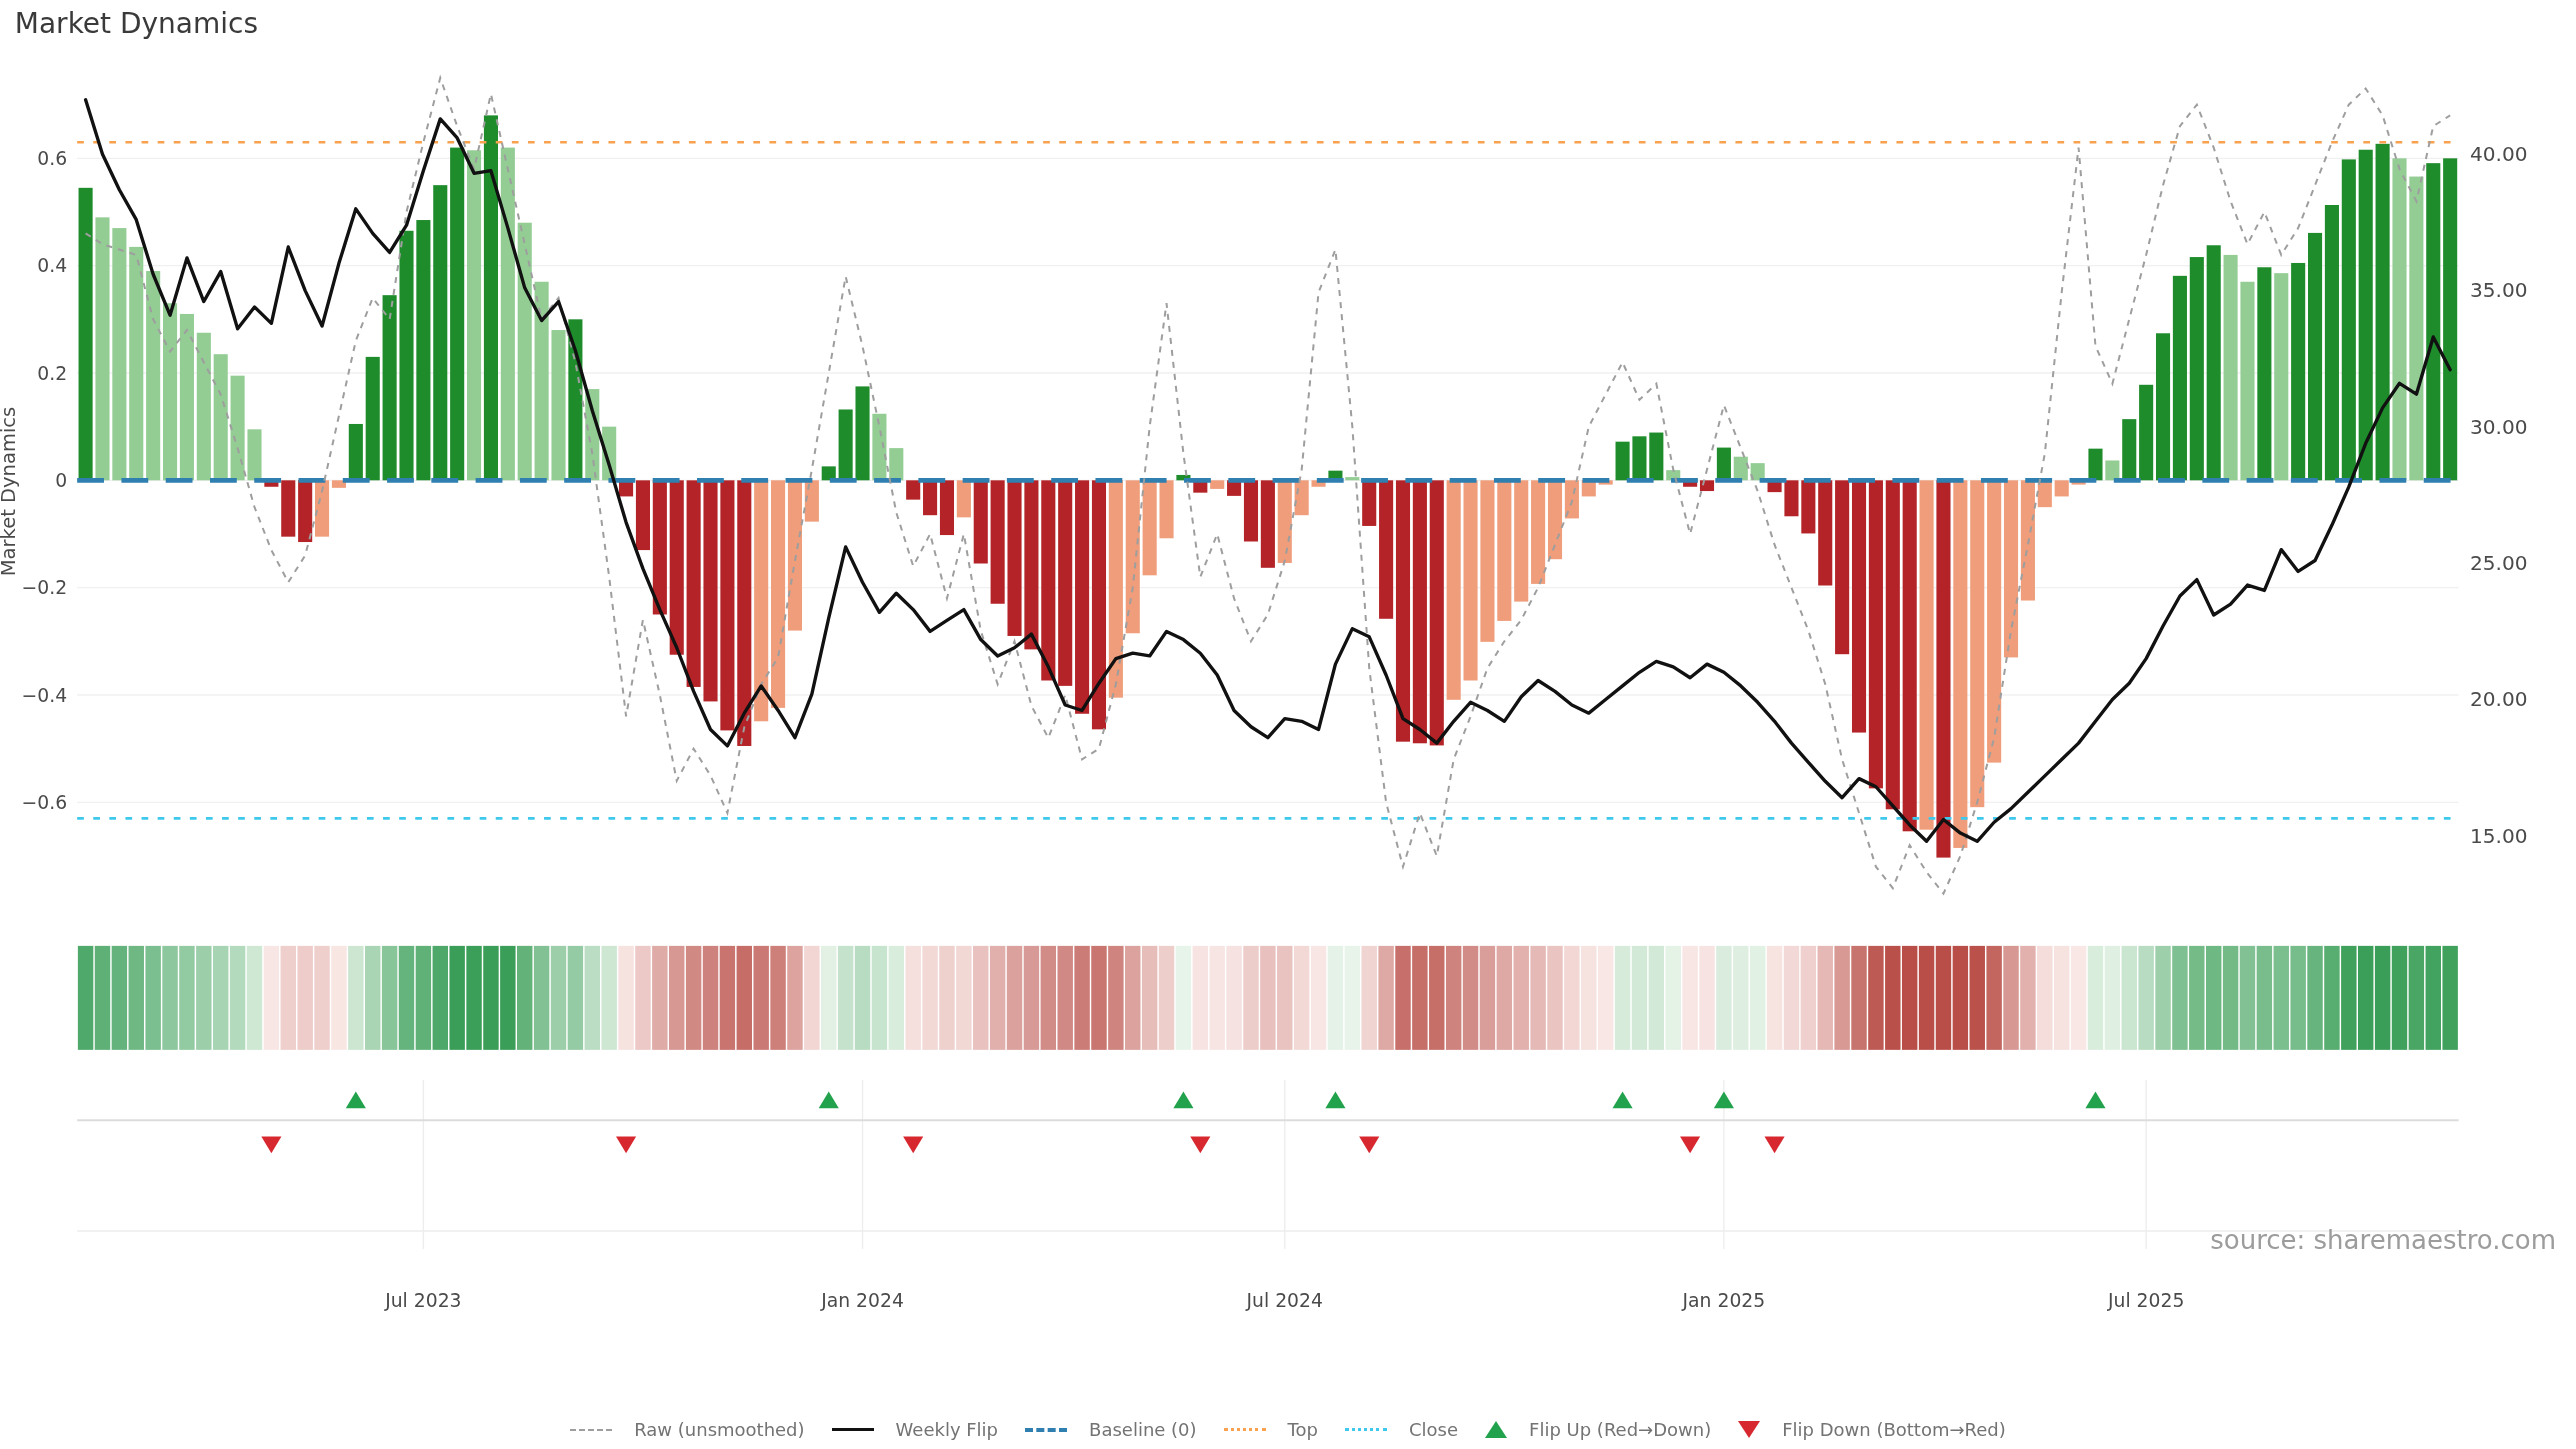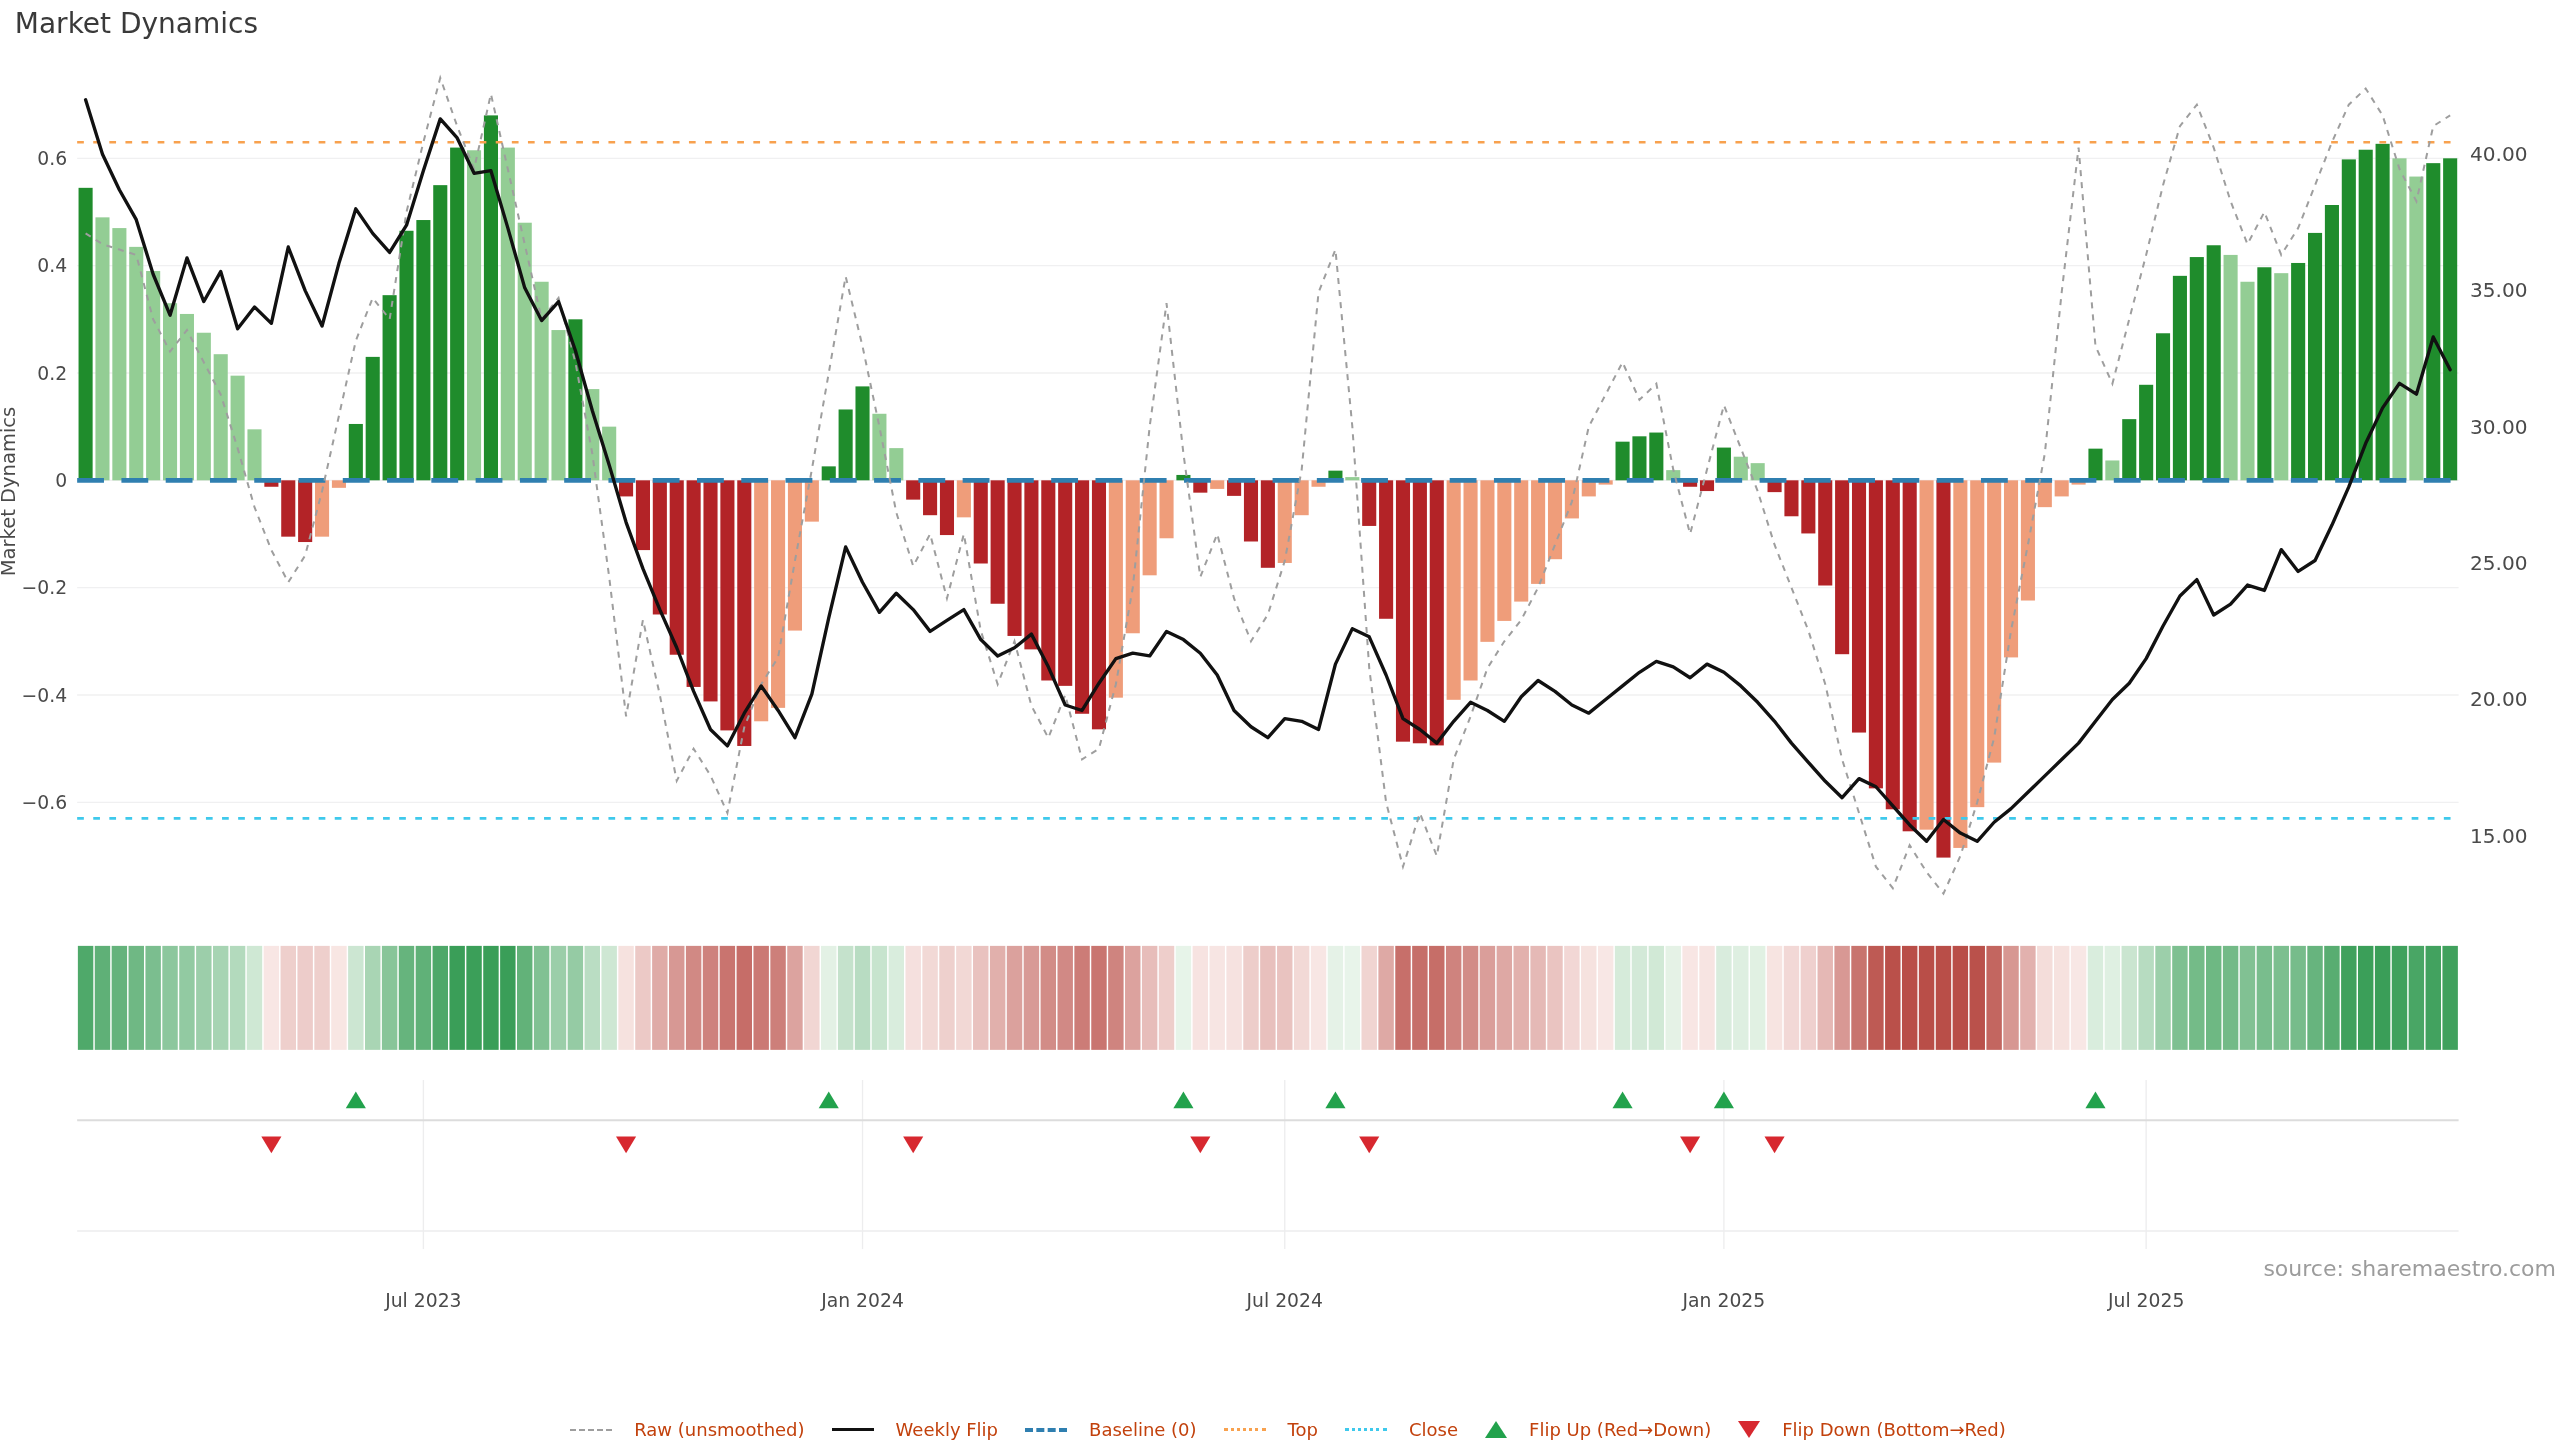--- a/index.html
+++ b/index.html
@@ -2,23 +2,23 @@
 <html style="font-size:10.7px"><head>
 <meta charset="utf-8">
 <style>
   html,body{margin:0;padding:0;background:#ffffff;width:2576px;height:1449px;overflow:hidden;
     font-family:"DejaVu Sans","Liberation Sans",sans-serif;}
   #stage{position:relative;width:2576px;height:1449px;background:#fff;}
   #chart-svg{position:absolute;left:0;top:0;}
   .page-title{position:absolute;left:14.8px;top:6.7px;font-size:28px;color:#3a3a3a;}
   .axis-title{position:absolute;font-size:19.5px;color:#4a4a4a;white-space:nowrap;}
   .axis-title.left{left:-59px;top:480px;transform:rotate(-90deg);transform-origin:center;width:268px;text-align:center;margin-left:-67px;}
-  .source-note{position:absolute;right:20px;top:1256px;font-size:22px;color:#9c9c9c;}
+  .source-note{position:absolute;right:20px;top:1225px;font-size:26px;color:#9c9c9c;}
   .legend{position:absolute;left:0;top:1419px;width:2576px;display:flex;justify-content:center;align-items:center;gap:27px;}
-  .legend-item{display:flex;align-items:center;gap:22px;font-size:18px;color:#c2410c;}
+  .legend-item{display:flex;align-items:center;gap:22px;font-size:18px;color:#737373;}
   .swatch{display:inline-block;width:42px;height:0;}
   .sw-raw{border-top:2.7px dashed #9e9e9e;}
   .sw-close{border-top:3.4px solid #111111;}
   .sw-baseline{border-top:4px dashed #2f7fb0;}
   .sw-top{border-top:3.4px dotted #f8a14e;}
   .sw-bottom{border-top:3.4px dotted #3ec9ec;}
   .tri-up{width:0;height:0;border-left:11.4px solid transparent;border-right:11.4px solid transparent;border-bottom:17.4px solid #22a24c;}
   .tri-down{width:0;height:0;border-left:11.4px solid transparent;border-right:11.4px solid transparent;border-top:17.4px solid #d7282f;}
 </style>
 </head>

